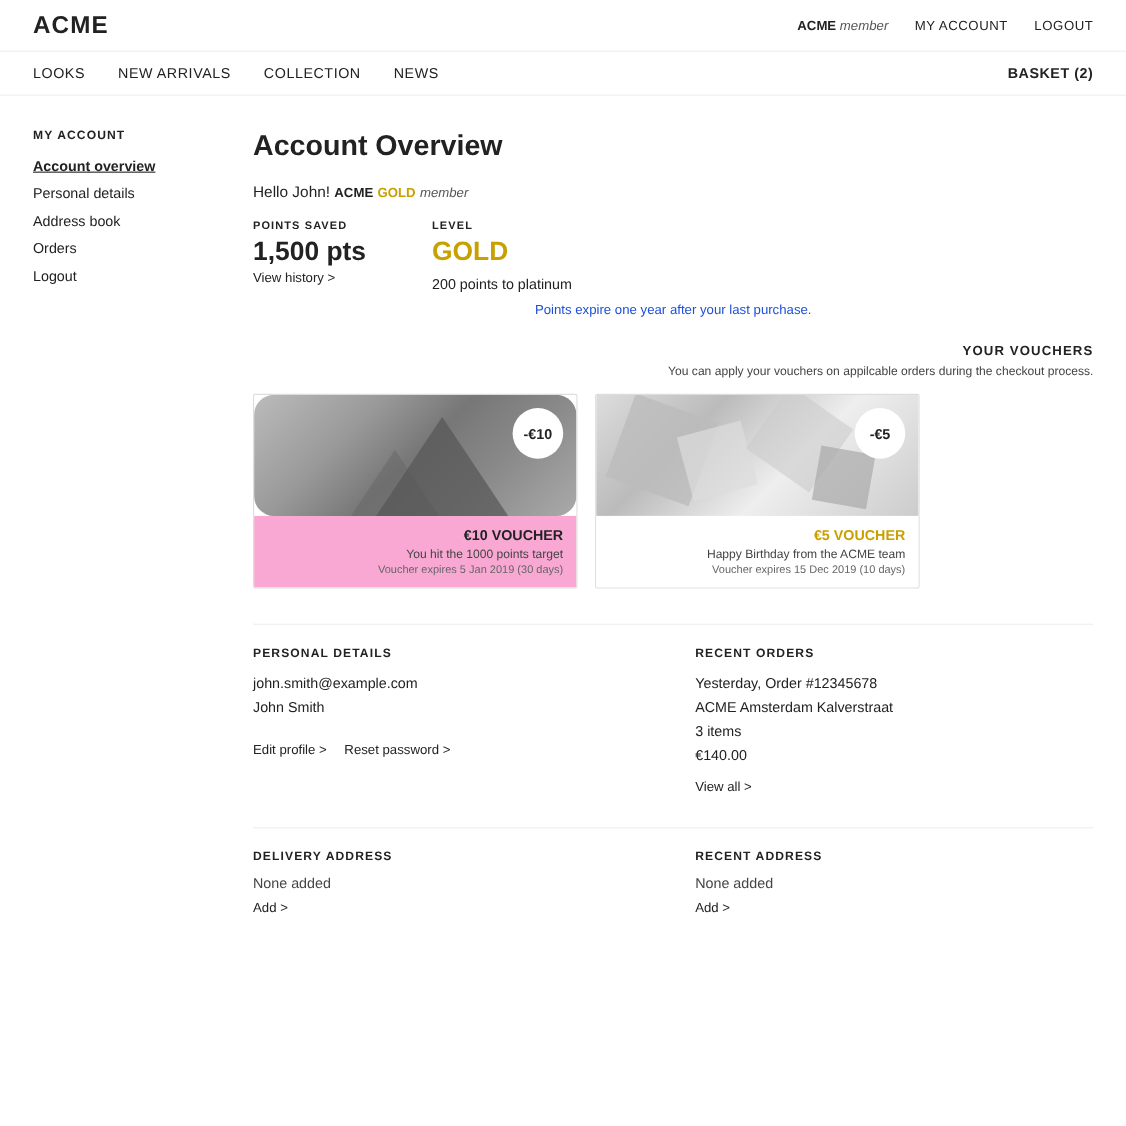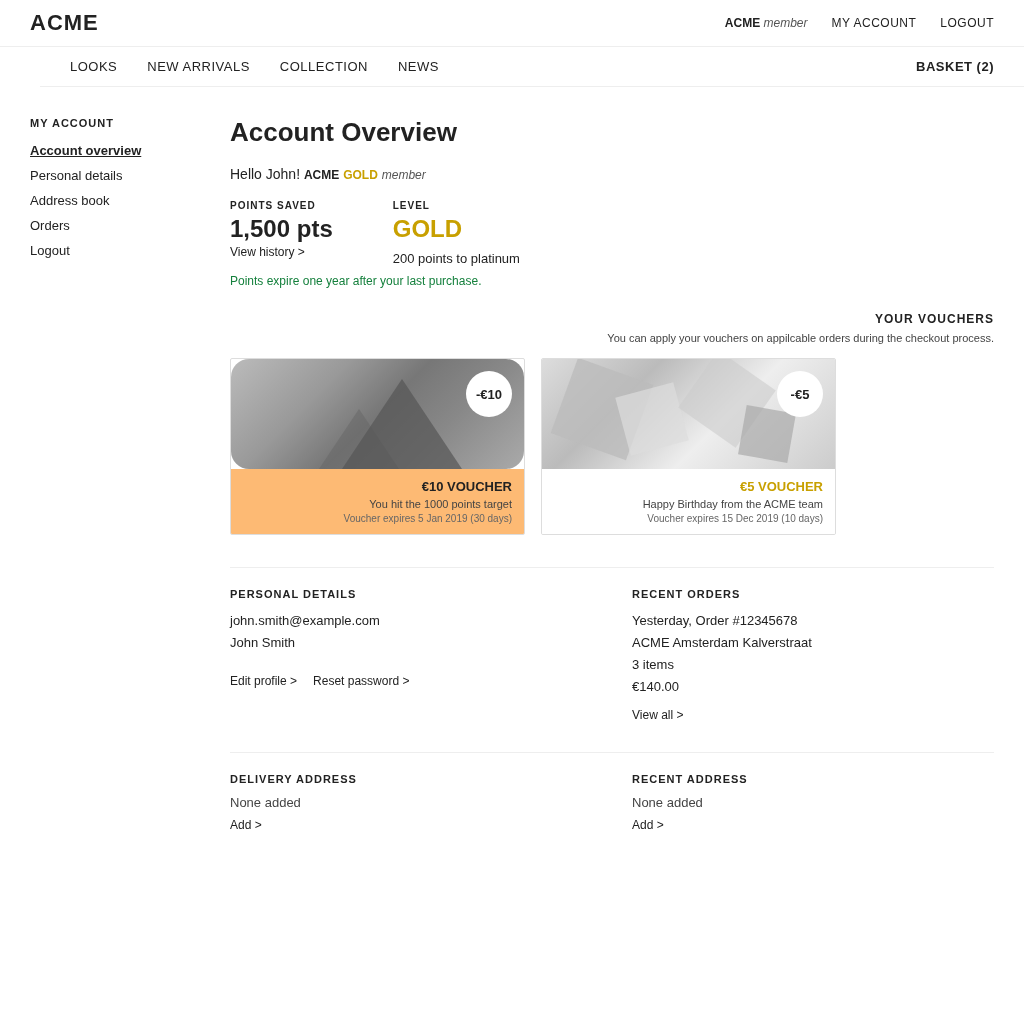--- a/index.html
+++ b/index.html
@@ -20,21 +20,20 @@
     .top-bar-right .brand-member .member-text { font-style: italic; color: #555; }
     .top-bar-right a { text-decoration: none; color: #222; font-size: 12px; letter-spacing: 0.5px; }
 
     
     .main-nav {
       display: flex;
       align-items: center;
       justify-content: space-between;
       padding: 12px 30px;
       border-bottom: 1px solid #eee;
-      margin-left: 40px;
     }
     .main-nav-left { display: flex; gap: 30px; }
     .main-nav-left a { text-decoration: none; color: #222; font-size: 13px; letter-spacing: 0.5px; font-weight: 500; }
     .basket-btn { font-size: 13px; font-weight: bold; letter-spacing: 0.5px; }
 
     
     .page-layout {
       display: flex;
       padding: 30px 30px 30px 30px;
       gap: 40px;
@@ -57,21 +56,21 @@
     .greeting .member-italic { font-style: italic; font-size: 12px; color: #555; }
 
     
     .points-level-section { display: flex; gap: 60px; margin-bottom: 8px; }
     .points-block, .level-block { }
     .section-label { font-size: 10px; font-weight: bold; letter-spacing: 1px; color: #222; margin-bottom: 4px; }
     .points-value { font-size: 24px; font-weight: bold; }
     .view-history { font-size: 12px; color: #222; cursor: pointer; margin-top: 2px; }
     .gold-level { font-size: 24px; font-weight: bold; color: #c8a000; }
     .platinum-info { font-size: 13px; color: #222; margin-top: 8px; }
-    .points-expire { font-size: 12px; color: #15803d; margin-bottom: 24px; }
+    .points-expire { font-size: 12px; color: #1d4ed8; margin-bottom: 24px; text-align: center; }
 
     
     .vouchers-section { margin-bottom: 32px; text-align: right; }
     .section-title { font-size: 12px; font-weight: bold; letter-spacing: 1px; margin-bottom: 6px; }
     .vouchers-desc { font-size: 11px; color: #444; margin-bottom: 14px; }
     .vouchers-grid { display: flex; gap: 16px; }
 
     .voucher-card {
       width: 295px;
       border: 1px solid #ddd;
@@ -148,21 +147,21 @@
 
     .voucher-badge {
       position: absolute;
       top: 12px; right: 12px;
       background: white;
       border-radius: 50%;
       width: 46px; height: 46px;
       display: flex; align-items: center; justify-content: center;
       font-size: 13px; font-weight: bold;
     }
-    .voucher-info { padding: 10px 12px; background: #fdba74; }
+    .voucher-info { padding: 10px 12px; background: #f9a8d4; }
     .voucher-title { font-size: 13px; font-weight: bold; margin-bottom: 4px; }
     .voucher-subtitle { font-size: 11px; color: #444; margin-bottom: 3px; }
     .voucher-expiry { font-size: 10px; color: #666; }
 
     
     .voucher-card.v2 .voucher-info { background: #fff; }
     .voucher-card.v2 .voucher-title { color: #c8a000; }
 
     
     .bottom-sections { display: flex; gap: 40px; margin-bottom: 30px; }

